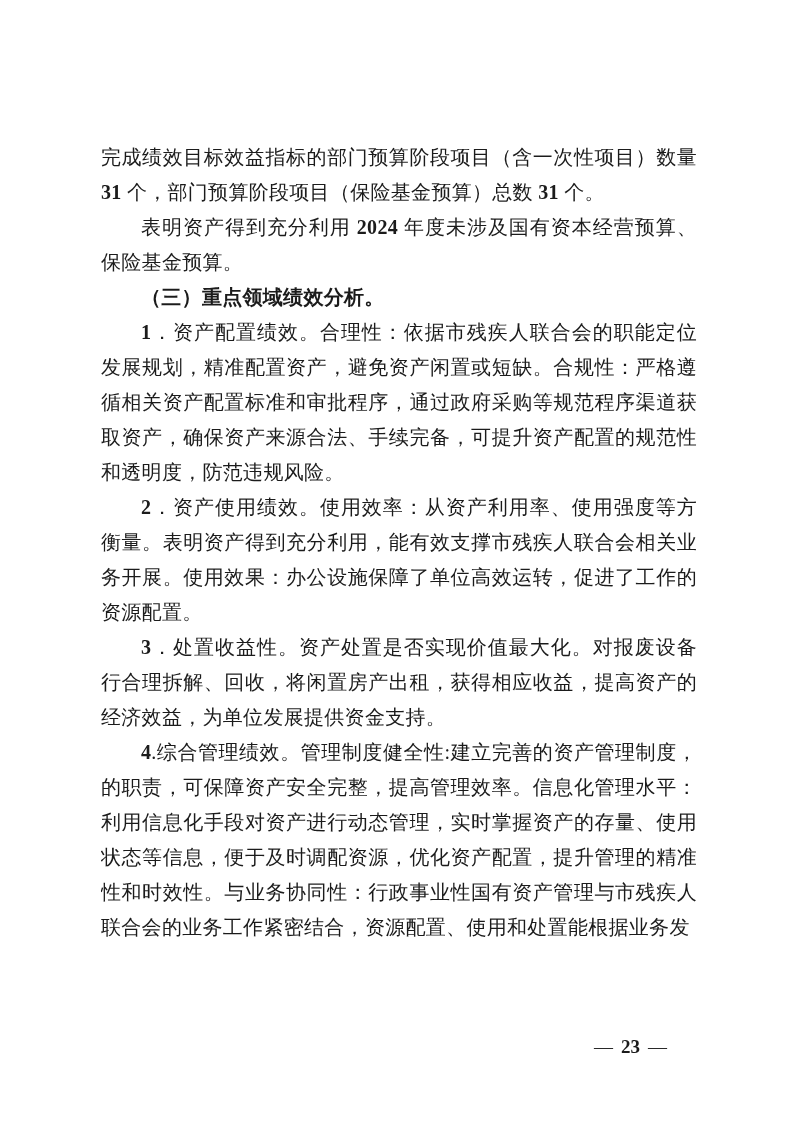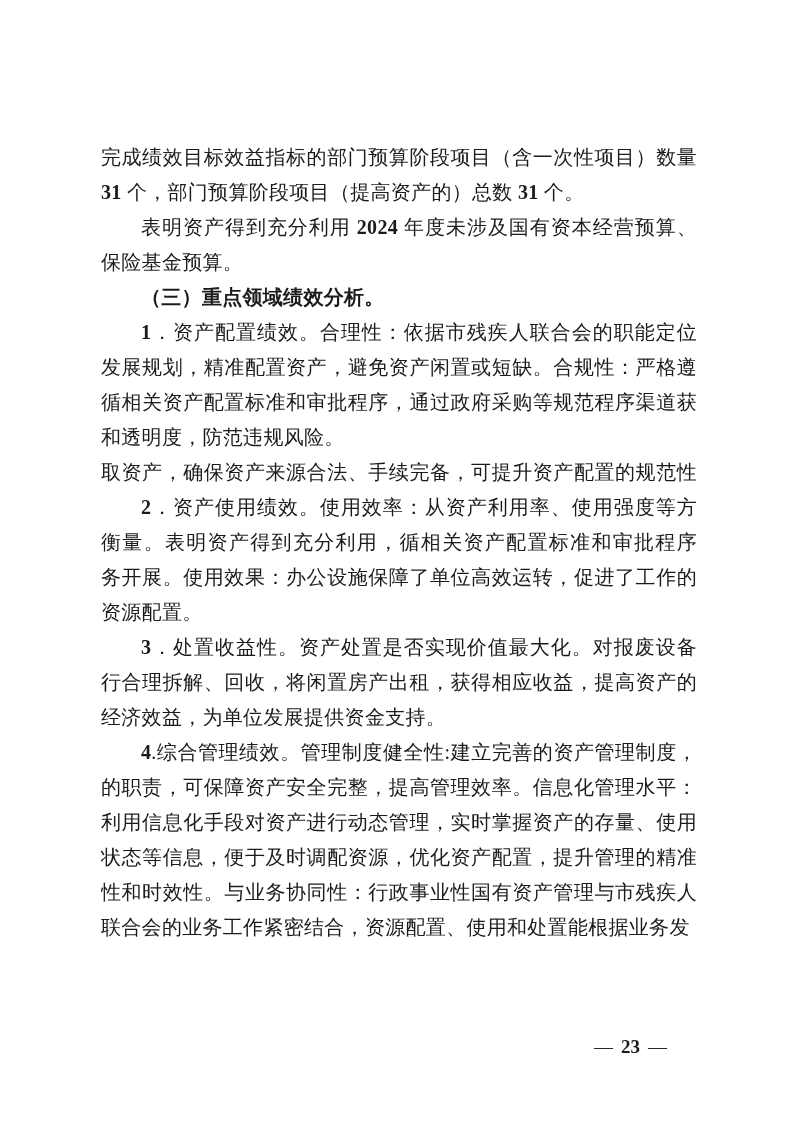--- a/index.html
+++ b/index.html
@@ -60,39 +60,39 @@
     font-weight: bold;
     margin: 0 8px;
   }
 </style>
 </head>
 <body>
 
 <div class="doc-body">
     <div class="para">
       <div class="line"><span class="seg">完成绩效目标效益指标的部门预算阶段项目（含一次性项目）数量</span></div>
-      <div class="line last"><span class="seg b">31</span><span class="seg"> 个，部门预算阶段项目（提高资产的）总数 </span><span class="seg b">31</span><span class="seg"> 个。</span></div>
+      <div class="line last"><span class="seg b">31</span><span class="seg"> 个，部门预算阶段项目（保险基金预算）总数 </span><span class="seg b">31</span><span class="seg"> 个。</span></div>
     </div>
     <div class="para">
       <div class="line indent"><span class="seg">表明资产得到充分利用 </span><span class="seg b">2024</span><span class="seg"> 年度未涉及国有资本经营预算、社会</span></div>
       <div class="line last"><span class="seg">保险基金预算。</span></div>
     </div>
     <div class="para">
       <div class="line last indent"><span class="seg b">（三）重点领域绩效分析。</span></div>
     </div>
     <div class="para">
       <div class="line indent"><span class="seg b">1</span><span class="seg">．资产配置绩效。合理性：依据市残疾人联合会的职能定位和</span></div>
       <div class="line"><span class="seg">发展规划，精准配置资产，避免资产闲置或短缺。合规性：严格遵</span></div>
       <div class="line"><span class="seg">循相关资产配置标准和审批程序，通过政府采购等规范程序渠道获</span></div>
+      <div class="line"><span class="seg">取资产，确保资产来源合法、手续完备，可提升资产配置的规范性</span></div>
       <div class="line last"><span class="seg">和透明度，防范违规风险。</span></div>
-      <div class="line"><span class="seg">取资产，确保资产来源合法、手续完备，可提升资产配置的规范性</span></div>
     </div>
     <div class="para">
       <div class="line indent"><span class="seg b">2</span><span class="seg">．资产使用绩效。使用效率：从资产利用率、使用强度等方面</span></div>
-      <div class="line"><span class="seg">衡量。表明资产得到充分利用，循相关资产配置标准和审批程序</span></div>
+      <div class="line"><span class="seg">衡量。表明资产得到充分利用，能有效支撑市残疾人联合会相关业</span></div>
       <div class="line"><span class="seg">务开展。使用效果：办公设施保障了单位高效运转，促进了工作的</span></div>
       <div class="line last"><span class="seg">资源配置。</span></div>
     </div>
     <div class="para">
       <div class="line indent"><span class="seg b">3</span><span class="seg">．处置收益性。资产处置是否实现价值最大化。对报废设备进</span></div>
       <div class="line"><span class="seg">行合理拆解、回收，将闲置房产出租，获得相应收益，提高资产的</span></div>
       <div class="line last"><span class="seg">经济效益，为单位发展提供资金支持。</span></div>
     </div>
     <div class="para">
       <div class="line indent"><span class="seg b">4</span><span class="seg">.综合管理绩效。管理制度健全性:建立完善的资产管理制度，</span></div>

